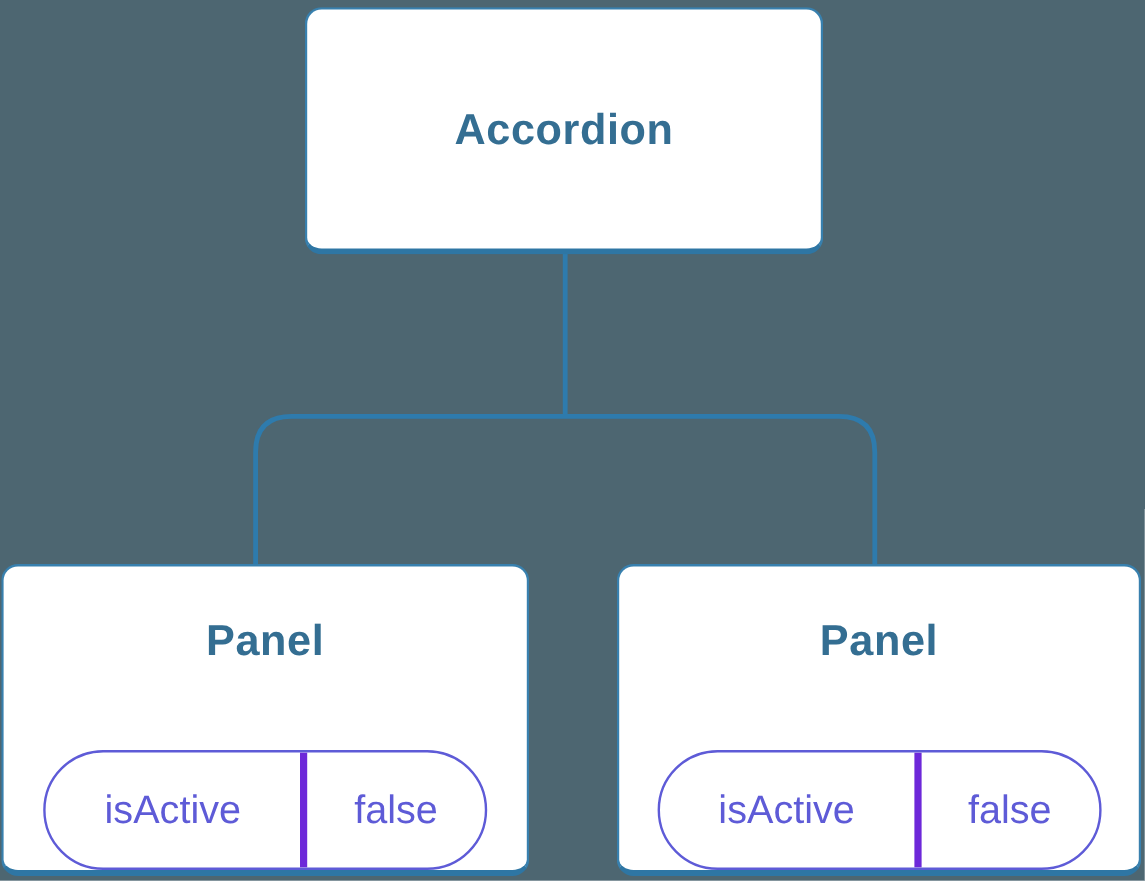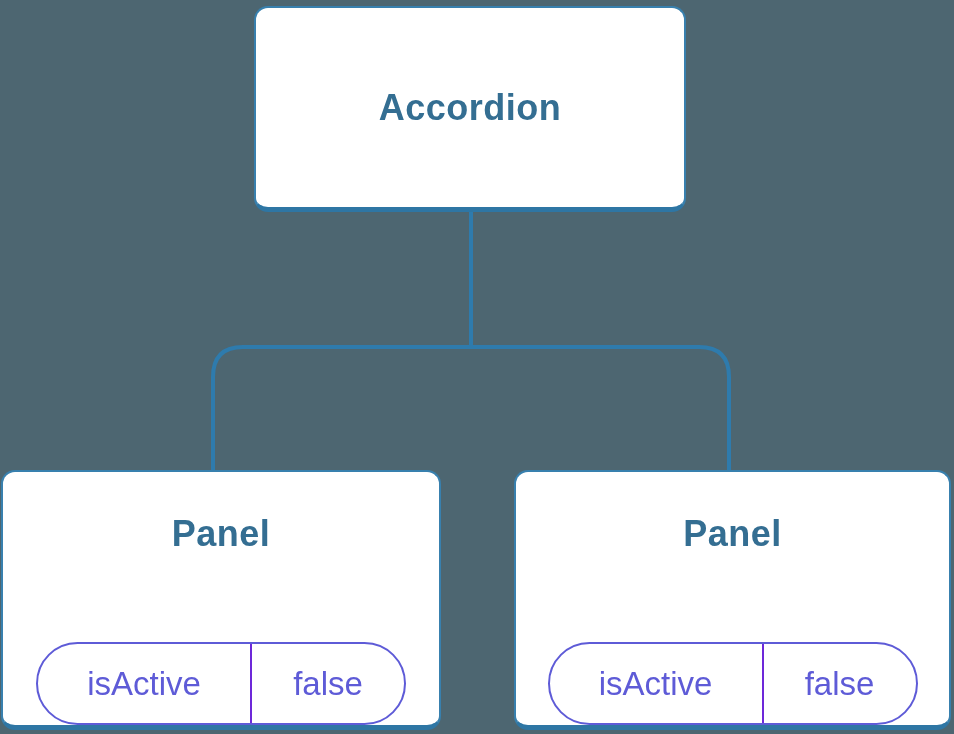--- a/index.html
+++ b/index.html
@@ -63,21 +63,21 @@
     font-weight: bold;
     letter-spacing: 0.5px;
     line-height: 1.2;
   }
   .panel-label {
     margin-top: 40px;
   }
   .state-pill {
     margin-top: 26px;
     width: 370px;
-    height: 83px;
+    height: 100px;
     border: 2px solid #5E5BD7;
     border-radius: 52px;
     box-sizing: border-box;
     display: flex;
     align-items: stretch;
     overflow: hidden;
     background: #ffffff;
   }
   .pill-cell {
     display: flex;
@@ -85,21 +85,21 @@
     justify-content: center;
     color: #5E5BD7;
     font-size: 33px;
     font-weight: normal;
   }
   .pill-key {
     width: 212px;
   }
   .pill-value {
     flex: 1;
-    border-left: 2px solid #6d28d9;
+    border-left: 6px solid #6d28d9;
   }
 </style>
 </head>
 <body>
 
 <div class="canvas" style="background: rgb(77, 102, 113);">
 
   <svg class="connector-svg" viewBox="0 0 954 734" xmlns="http://www.w3.org/2000/svg" aria-hidden="true">
 
     <path d="M471 208 L471 347" fill="none" stroke="#2E7BAD" stroke-width="4"></path>

